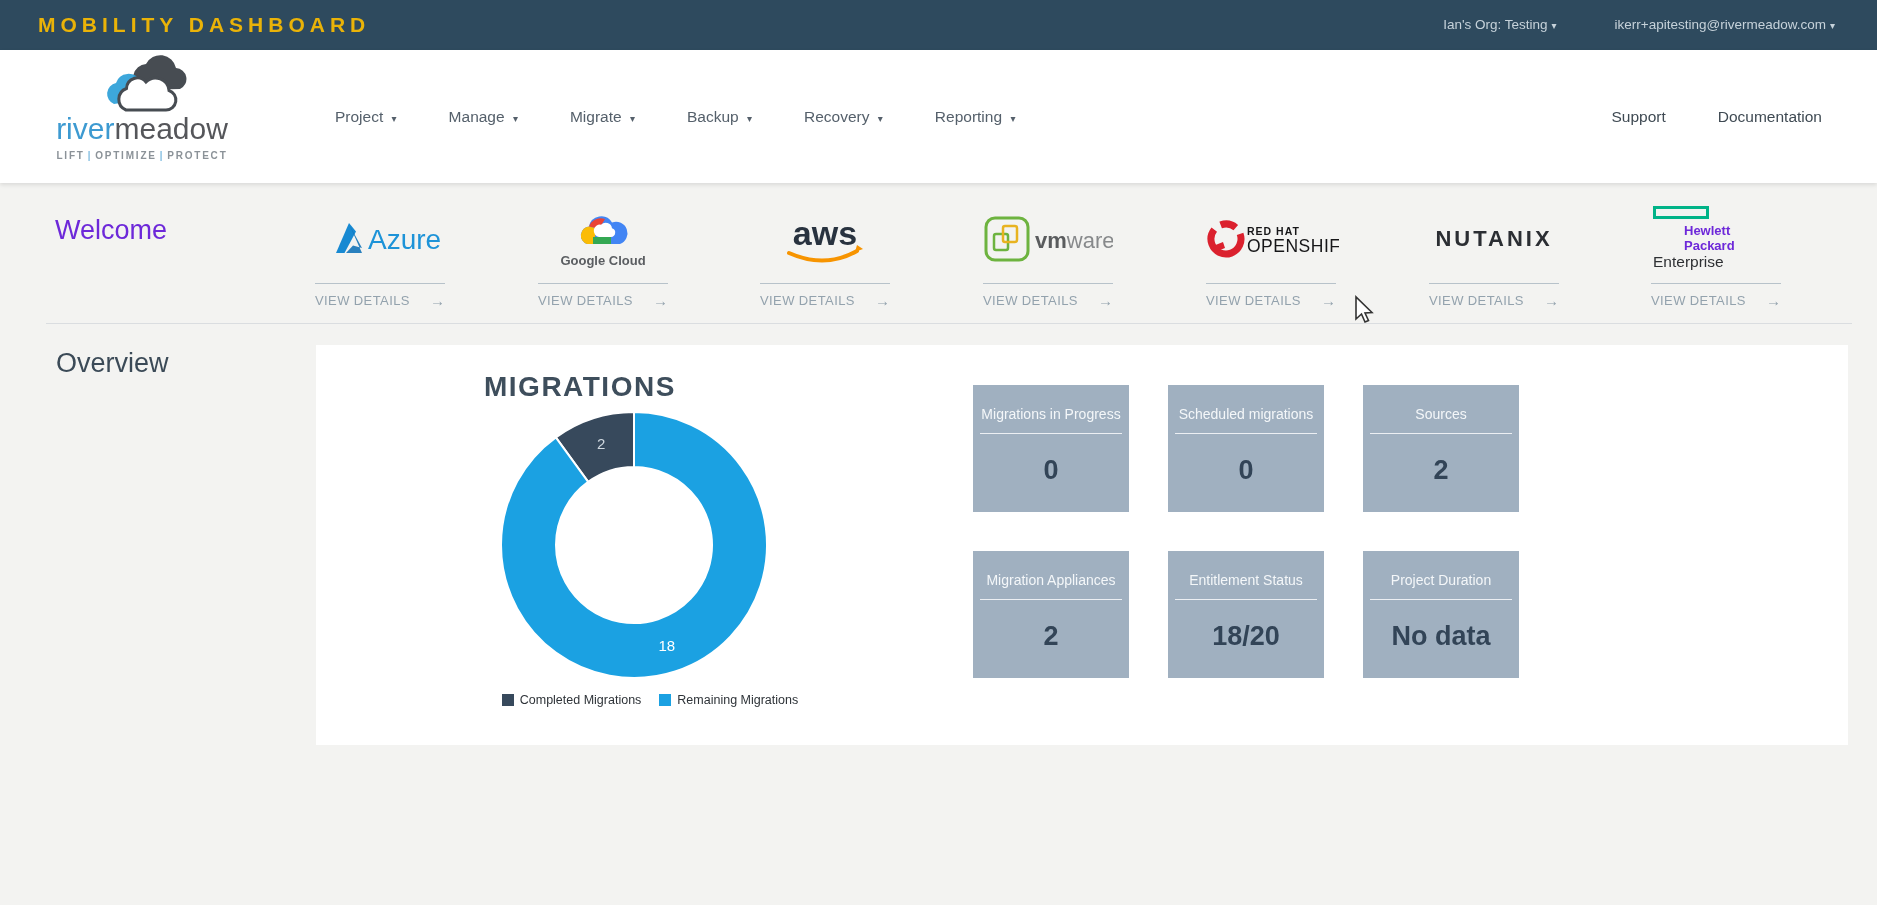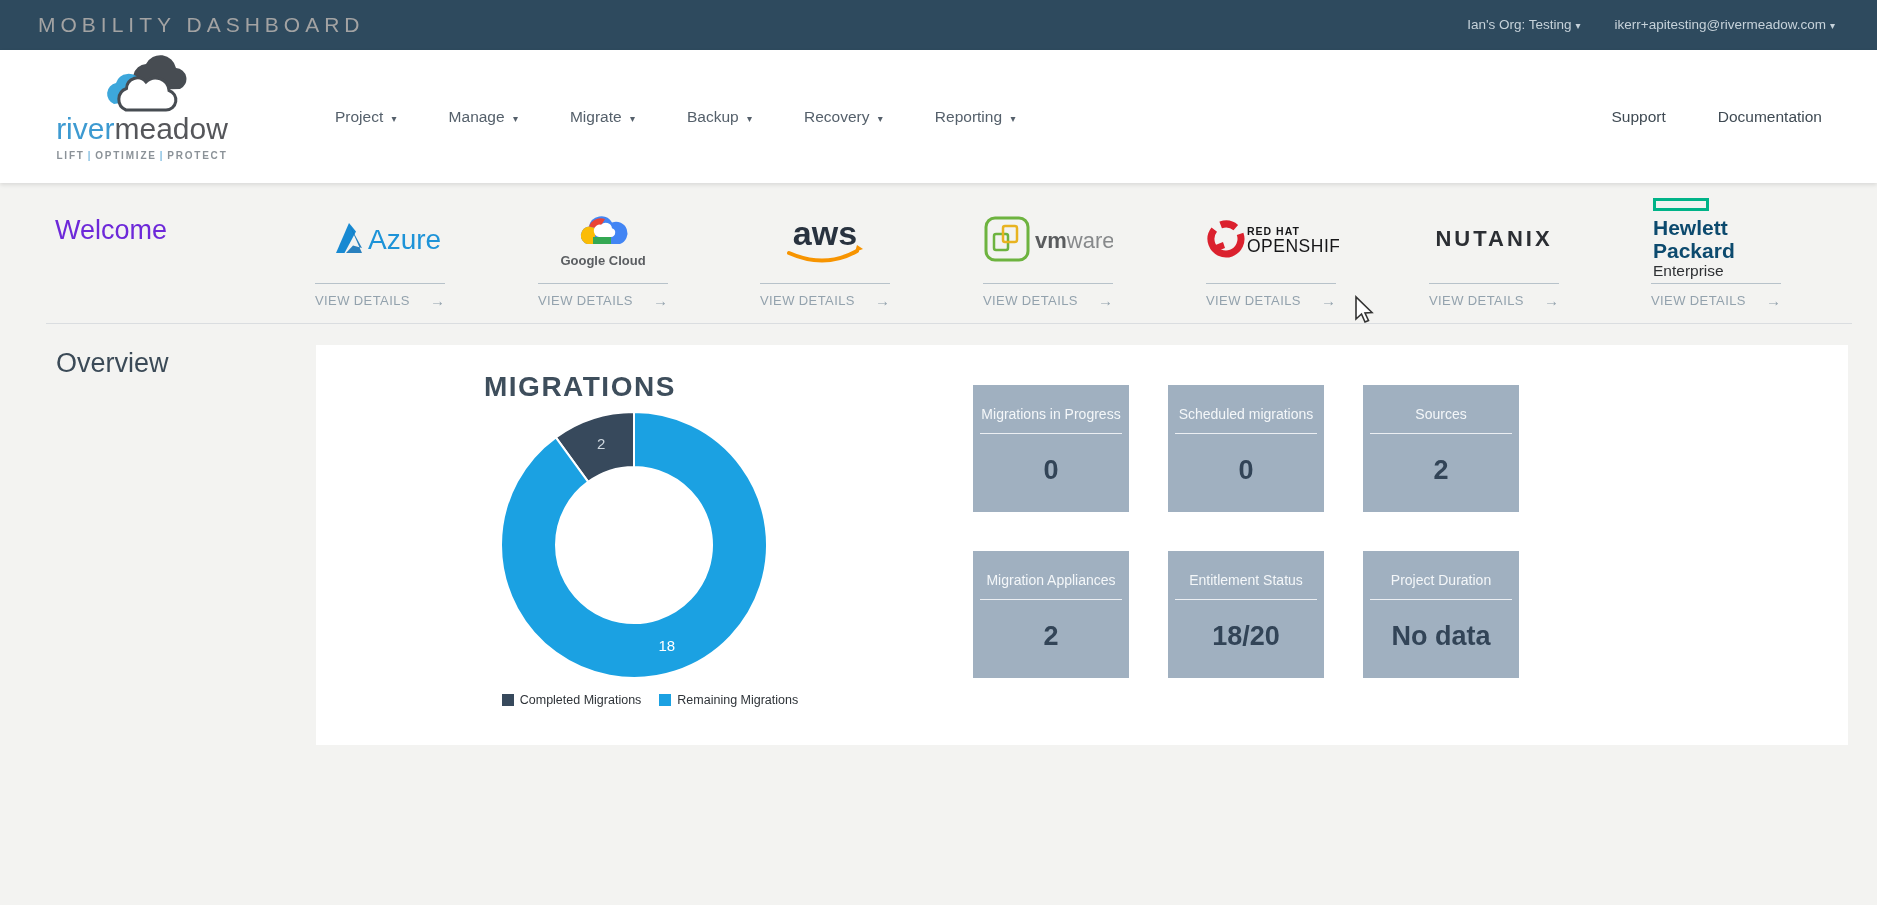--- a/index.html
+++ b/index.html
@@ -2,22 +2,22 @@
 <html><head>
 <meta charset="utf-8">
 <style>
   * { margin:0; padding:0; box-sizing:border-box; }
   html,body { background:#e9e9e7; }
   body { font-family:"Liberation Sans", sans-serif; }
   .stage { position:relative; width:1877px; height:905px; background:#f3f3f1; overflow:hidden; }
 
   
   .topbar { position:absolute; left:0; top:0; width:100%; height:50px; background:#2e4a5e; }
-  .topbar-title { position:absolute; left:38px; top:13px; font-size:21px; letter-spacing:5px; color:#a3a3a3; font-weight:400; }
-  .topbar-right { position:absolute; right:42px; top:17px; display:flex; gap:34px; align-items:center; }
+  .topbar-title { position:absolute; left:38px; top:13px; font-size:21px; letter-spacing:5px; color:#eab308; font-weight:700; }
+  .topbar-right { position:absolute; right:42px; top:17px; display:flex; gap:58px; align-items:center; }
   .topbar-item { color:#c6d2da; font-size:13.5px; cursor:pointer; white-space:nowrap; }
   .caret { font-size:10px; margin-left:4px; color:#c6d2da; }
 
   
   .navbar { position:absolute; left:0; top:50px; width:100%; height:133px; background:#ffffff; box-shadow:0 2px 4px rgba(0,0,0,.10); }
   .brand { position:absolute; left:52px; top:4px; width:180px; text-align:center; }
   .brand-word { font-size:30px; line-height:1; margin-top:-6px; }
   .brand-river { color:#3d9ad1;text-align:center; }
   .brand-meadow { color:#55565a; }
   .brand-tagline { margin-top:6px; font-size:10px; letter-spacing:1.8px; color:#8b9298; font-weight:700; }
@@ -35,21 +35,21 @@
   .provider { position:absolute; top:195px; width:130px; }
   .provider-logo { height:88px; display:flex; flex-direction:column; align-items:center; justify-content:center; }
   .provider-rule { border-top:1px solid #b7c2ca; }
   .provider-cta { display:flex; justify-content:space-between; align-items:center; padding-top:8px; cursor:pointer; }
   .provider-cta .cta-label { color:#93a2ad; font-size:13px; letter-spacing:.4px; }
   .provider-cta .cta-arrow { color:#93a2ad; font-size:15px; }
   .gc-caption { font-size:13px; color:#5a5d61; margin-top:3px; font-weight:700; }
   .nutanix-word { font-size:22px; font-weight:700; letter-spacing:3px; color:#2b2e33; }
   .hpe-block { width:130px; padding-left:2px; }
   .hpe-rect { width:56px; height:13px; border:3px solid #00b388; margin-bottom:5px; }
-  .hpe-l1 { font-size:21px; font-weight:700; color:#0c4a6e; line-height:1.1; }
+  .hpe-l1 { font-size:13px; font-weight:700; color:#6d28d9; line-height:1.1;margin-left:31px; }
   .hpe-l2 { font-size:15.5px; color:#2e3033; line-height:1.2; }
   .section-divider { position:absolute; left:46px; top:323px; width:1806px; border-top:1px solid #dadde0; }
 
   
   .overview-title { position:absolute; left:56px; top:348px; font-size:27px; font-weight:400; color:#3b4a57; }
   .panel { position:absolute; left:316px; top:345px; width:1532px; height:400px; background:#ffffff; }
   .chart-title { position:absolute; left:168px; top:26px; width:300px; text-align:left; font-size:28px; letter-spacing:1.5px; font-weight:700; color:#3e4e5c; }
   #donut { position:absolute; left:168px; top:50px; }
   .legend { position:absolute; left:134px; top:348px; width:400px; display:flex; justify-content:center; gap:18px; }
   .legend-item { display:flex; align-items:center; gap:6px; }

